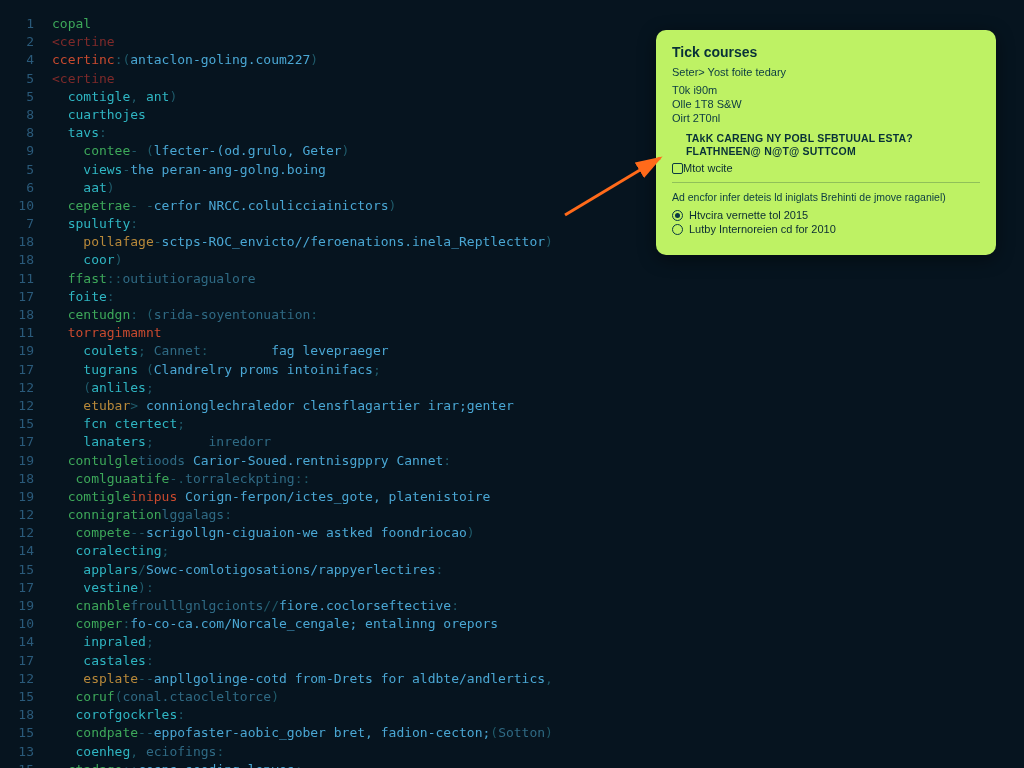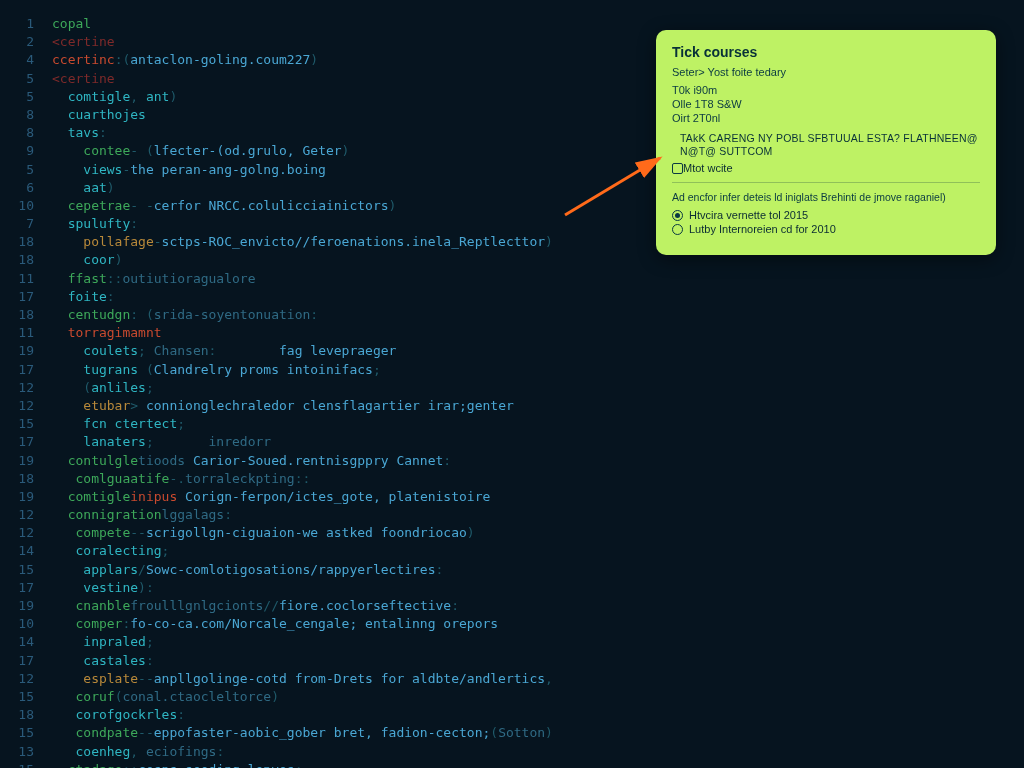--- a/index.html
+++ b/index.html
@@ -58,24 +58,24 @@
   }
   .popup .sub {
     font-size: 11px; color: #0a3a42;
     margin-bottom: 6px;
   }
   .popup .row {
     font-size: 11px; color: #0a3a42;
     margin: 2px 0;
   }
   .popup .section {
-    font-size: 10.5px; font-weight: 400;
+    font-size: 10.5px; font-weight: 700;
     letter-spacing: 0.2px;
     color: #083138;
-    margin: 8px 0 4px 8px;
+    margin: 8px 0 4px 14px;
     line-height: 1.25;
   }
   .popup .check {
     display: flex; align-items: center; 
     font-size: 11px; margin: 4px 0;
   }
   .popup .checkbox {
     width: 11px; height: 11px;
     border: 1.5px solid #0a3a42;
     border-radius: 2px;
@@ -129,21 +129,21 @@
     <div class="line"><span class="gutter">5</span><span class="code"><span class="tok-attr">    views</span><span class="tok-punct">-</span><span class="tok-str">the peran-ang-golng.boing</span></span></div>
     <div class="line"><span class="gutter">6</span><span class="code"><span class="tok-attr">    aat</span><span class="tok-punct">)</span></span></div>
     <div class="line"><span class="gutter">10</span><span class="code"><span class="tok-fn">  cepetrae</span><span class="tok-punct">- -</span><span class="tok-str">cerfor NRCC.colulicciainictors</span><span class="tok-punct">)</span></span></div>
     <div class="line"><span class="gutter">7</span><span class="code"><span class="tok-attr">  spulufty</span><span class="tok-punct">:</span></span></div>
     <div class="line"><span class="gutter">18</span><span class="code"><span class="tok-gold">    pollafage</span><span class="tok-punct">-</span><span class="tok-str">sctps-ROC_envicto//feroenations.inela_Reptlecttor</span><span class="tok-punct">)</span></span></div>
     <div class="line"><span class="gutter">18</span><span class="code"><span class="tok-attr">    coor</span><span class="tok-punct">)</span></span></div>
     <div class="line"><span class="gutter">11</span><span class="code"><span class="tok-fn">  ffast</span><span class="tok-punct">::</span><span class="tok-dim">outiutioragualore</span></span></div>
     <div class="line"><span class="gutter">17</span><span class="code"><span class="tok-attr">  foite</span><span class="tok-punct">:</span></span></div>
     <div class="line"><span class="gutter">18</span><span class="code"><span class="tok-fn">  centudgn</span><span class="tok-punct">: (</span><span class="tok-dim">srida-soyentonuation</span><span class="tok-punct">:</span></span></div>
     <div class="line"><span class="gutter">11</span><span class="code"><span class="tok-err">  torragimamnt</span></span></div>
-    <div class="line"><span class="gutter">19</span><span class="code"><span class="tok-attr">    coulets</span><span class="tok-punct">; </span><span class="tok-dim">Chansen</span><span class="tok-punct">:        </span><span class="tok-str">fag levepraeger</span></span></div>
+    <div class="line"><span class="gutter">19</span><span class="code"><span class="tok-attr">    coulets</span><span class="tok-punct">; </span><span class="tok-dim">Cannet</span><span class="tok-punct">:        </span><span class="tok-str">fag levepraeger</span></span></div>
     <div class="line"><span class="gutter">17</span><span class="code"><span class="tok-attr">    tugrans </span><span class="tok-punct">(</span><span class="tok-str">Clandrelry proms intoinifacs</span><span class="tok-punct">;</span></span></div>
     <div class="line"><span class="gutter">12</span><span class="code"><span class="tok-punct">    (</span><span class="tok-attr">anliles</span><span class="tok-punct">;</span></span></div>
     <div class="line"><span class="gutter">12</span><span class="code"><span class="tok-gold">    etubar</span><span class="tok-punct">&gt;</span><span class="tok-str"> connionglechraledor clensflagartier irar;genter</span></span></div>
     <div class="line"><span class="gutter">15</span><span class="code"><span class="tok-attr">    fcn ctertect</span><span class="tok-punct">;</span></span></div>
     <div class="line"><span class="gutter">17</span><span class="code"><span class="tok-attr">    lanaters</span><span class="tok-punct">;       </span><span class="tok-dim">inredorr</span></span></div>
     <div class="line"><span class="gutter">19</span><span class="code"><span class="tok-fn">  contulgle</span><span class="tok-dim">tioods </span><span class="tok-str">Carior-Soued.rentnisgppry Cannet</span><span class="tok-punct">:</span></span></div>
     <div class="line"><span class="gutter">18</span><span class="code"><span class="tok-fn">   comlguaatife</span><span class="tok-punct">-.</span><span class="tok-dim">torraleckpting</span><span class="tok-punct">::</span></span></div>
     <div class="line"><span class="gutter">19</span><span class="code"><span class="tok-fn">  comtigle</span><span class="tok-err">inipus </span><span class="tok-str">Corign-ferpon/ictes_gote, platenistoire</span></span></div>
     <div class="line"><span class="gutter">12</span><span class="code"><span class="tok-fn">  connigration</span><span class="tok-dim">lggalags</span><span class="tok-punct">:</span></span></div>
     <div class="line"><span class="gutter">12</span><span class="code"><span class="tok-fn">   compete</span><span class="tok-punct">--</span><span class="tok-str">scrigollgn-ciguaion-we astked foondriocao</span><span class="tok-punct">)</span></span></div>

